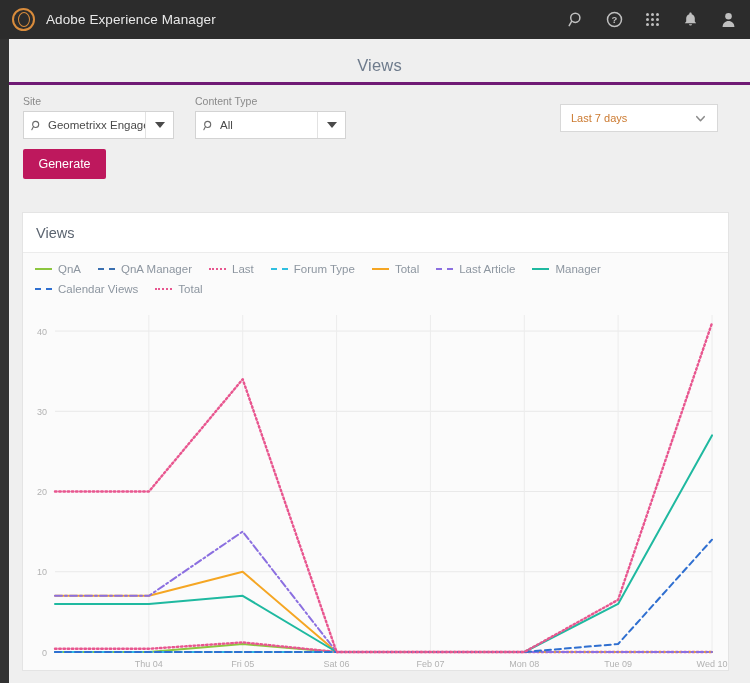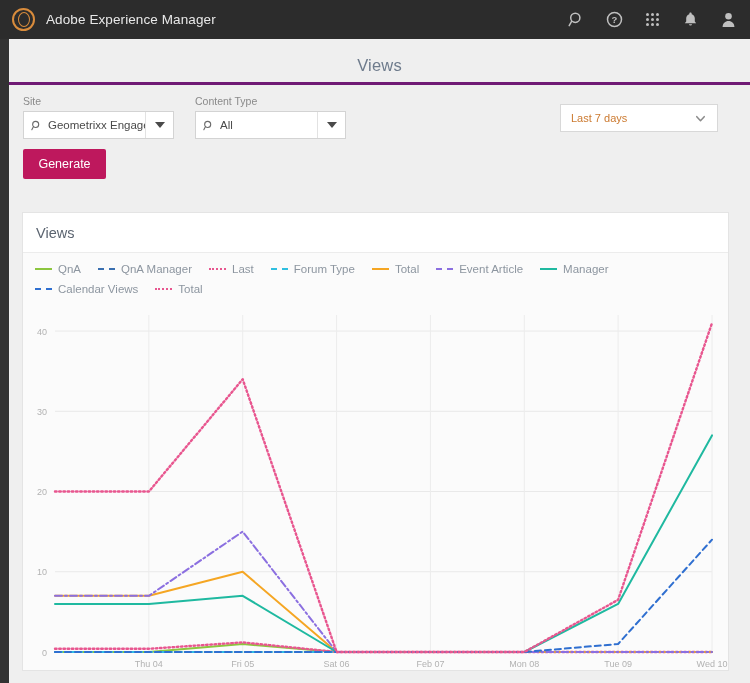--- a/index.html
+++ b/index.html
@@ -265,21 +265,21 @@
         <div class="legend-item">
           <span class="legend-swatch" style="border-top-style: dashed; border-top-color: rgb(47, 191, 224);"></span>
           <span class="legend-text">Forum Type</span>
         </div>
         <div class="legend-item">
           <span class="legend-swatch" style="border-top-style: solid; border-top-color: rgb(245, 166, 35);"></span>
           <span class="legend-text">Total</span>
         </div>
         <div class="legend-item">
           <span class="legend-swatch" style="border-top-style: dashed; border-top-color: rgb(139, 111, 224);"></span>
-          <span class="legend-text">Event Article</span>
+          <span class="legend-text">Last Article</span>
         </div>
         <div class="legend-item">
           <span class="legend-swatch" style="border-top-style: solid; border-top-color: rgb(31, 185, 160);"></span>
           <span class="legend-text">Manager</span>
         </div>
         <div class="legend-item">
           <span class="legend-swatch" style="border-top-style: dashed; border-top-color: rgb(47, 111, 208);"></span>
           <span class="legend-text">Calendar Views</span>
         </div>
         <div class="legend-item">

